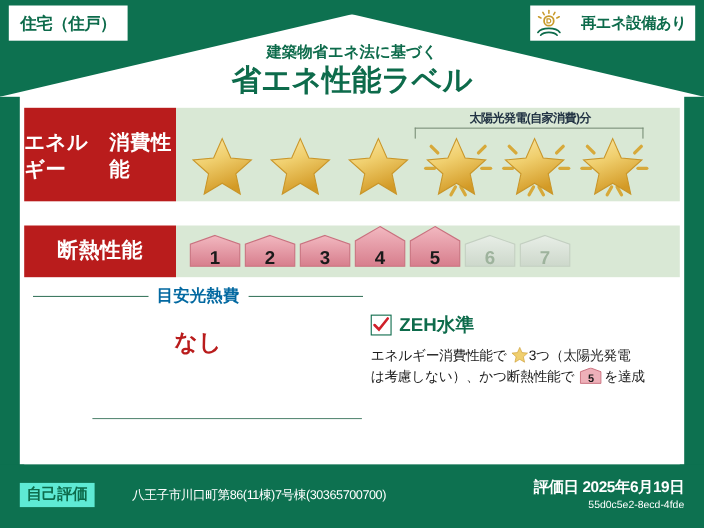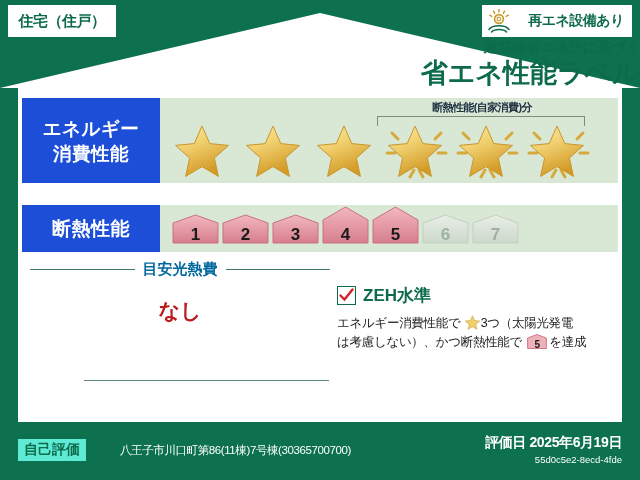--- a/index.html
+++ b/index.html
@@ -56,21 +56,21 @@
     z-index: 10;
   }
   
   .green-frame-left  { position: absolute; left: 0;   top: 88px; width: 18px; height: 392px; background: #0d7150; z-index: 12; }
   .green-frame-right { position: absolute; right: 0;  top: 88px; width: 18px; height: 392px; background: #0d7150; z-index: 12; }
   .green-frame-bottom{ position: absolute; left: 0;   bottom: 0; width: 640px; height: 58px; background: #0d7150; z-index: 13; }
 
   
   .title-block {
     position: absolute; left: 0; top: 38px; width: 640px;
-    text-align: right; z-index: 30;
+    text-align: center; z-index: 30;
   }
   .title-sub {
     color: #0d6b4b; font-weight: bold; font-size: 14px;
     letter-spacing: 0px; line-height: 18px;
   }
   .title-main {
     color: #0d6b4b; font-weight: bold; font-size: 27px;
     letter-spacing: 0px; line-height: 32px; margin-top: 1px;
   }
 
@@ -83,22 +83,22 @@
 
   
   .row {
     position: absolute; left: 0;
     display: flex; align-items: stretch;
   }
   .row-energy { top: 6px;  width: 596px; height: 85px; }
   .row-insul  { top: 113px; width: 596px; height: 47px; }
 
   .row-label {
-    width: 138px; background: #1d4ed8;
-    display: flex; flex-direction: column;
+    width: 138px; background: #b91c1c;
+    display: flex; flex-direction: row;
     align-items: center; justify-content: center;
     color: #ffffff; font-weight: bold;
     font-size: 19px; line-height: 25px;
     letter-spacing: 0.5px;
     flex: none;
   }
   .row-label.two-line { font-size: 18.5px; }
   .row-body {
     flex: 1 1 auto; background: #d9e8d5;
     position: relative;
@@ -260,21 +260,21 @@
 <div class="card">
 
   <div class="row row-energy">
     <div class="row-label two-line">
       <div>エネルギー</div>
       <div>消費性能</div>
     </div>
     <div class="row-body">
 
       <div class="solar-bracket"></div>
-      <div class="solar-bracket-text">断熱性能(自家消費)分</div>
+      <div class="solar-bracket-text">太陽光発電(自家消費)分</div>
 
       <div class="stars-wrap">
 
         <div class="star-cell">
           <svg class="star-svg" viewBox="0 0 56 54">
             <defs>
                 <linearGradient id="g1" x1="0" y1="0" x2="0.4" y2="1">
               <stop offset="0" stop-color="#fbe9a8"></stop>
                   <stop offset="0.45" stop-color="#f0cf6e"></stop>
               <stop offset="1" stop-color="#d39a26"></stop>

